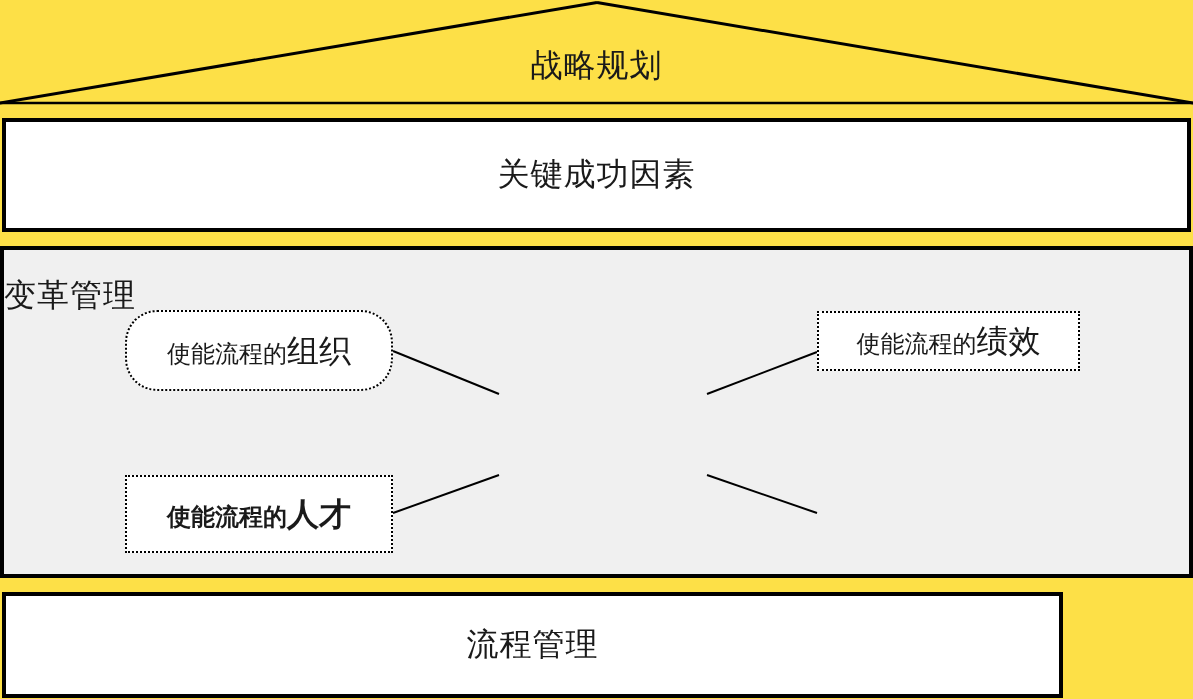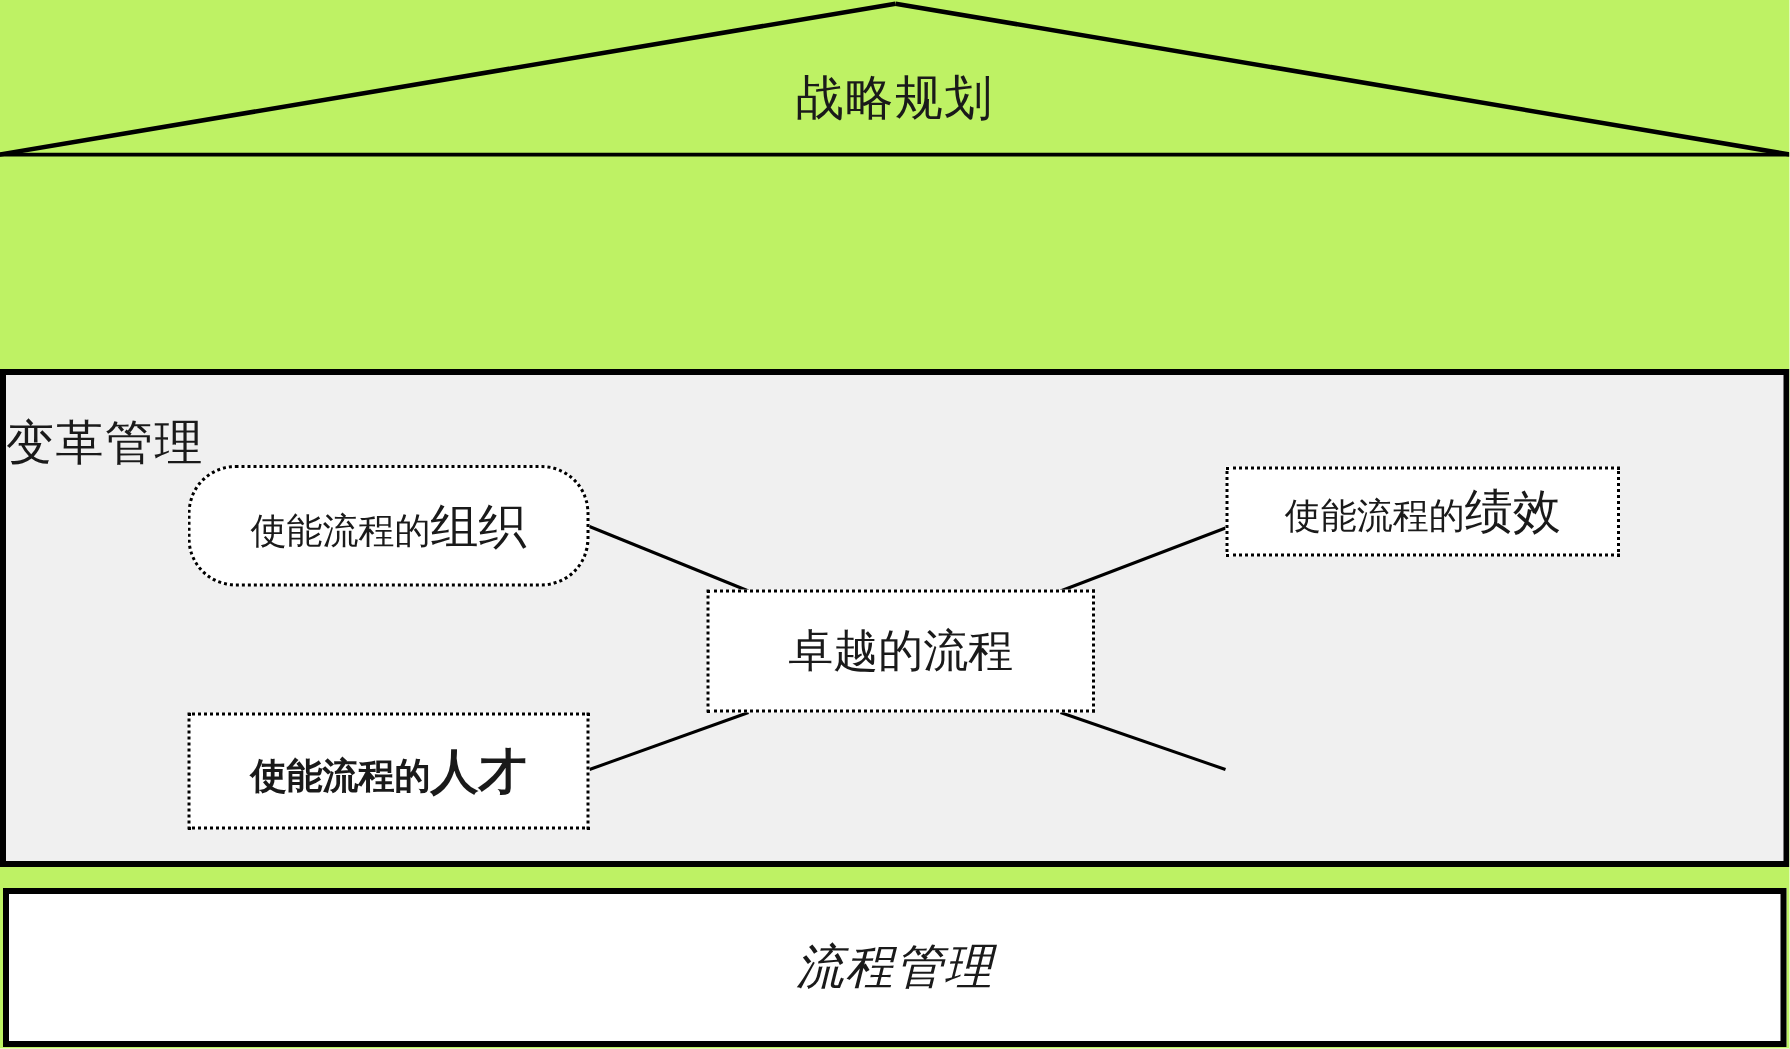--- a/index.html
+++ b/index.html
@@ -1,20 +1,20 @@
 <!DOCTYPE html>
 <html><head>
 <meta charset="utf-8">
 <style>
   html, body { margin: 0; padding: 0; background: #ffffff; }
   .page {
     position: relative;
     width: 1193px;
     height: 699px;
-    background: #bef264;
+    background: #fde047;
     font-family: "Liberation Sans", sans-serif;
     color: #1a1a1a;
     overflow: hidden;
   }
   .abs { position: absolute; }
 
   
   .triangle-svg { left: 0; top: 0; width: 1193px; height: 108px; z-index: 1; }
   .strategy-label {
     left: 0; top: 44px; width: 1193px;
@@ -23,21 +23,21 @@
 
   
   .band {
     box-sizing: border-box;
     border: 4px solid #000000;
     background: #ffffff;
     display: flex; align-items: center; justify-content: center;
     font-size: 32px; letter-spacing: 1px;
   }
   .band-csf     { left: 2px; top: 118px; width: 1189px; height: 114px; }
-  .band-process { left: 2px; top: 592px; width: 1189px; height: 106px; font-style: italic; }
+  .band-process { left: 2px; top: 592px; width: 1061px; height: 106px; }
   .band-change  {
     left: 0; top: 246px; width: 1193px; height: 332px;
     box-sizing: border-box;
     border: 4px solid #000000;
     background: #f0f0f0;
     z-index: 1;
   }
   .change-title {
     position: absolute; left: 0; top: 24px; width: 100%;
     text-align: left; font-size: 32px; letter-spacing: 1px;
@@ -72,43 +72,43 @@
 
 <div class="page">
 
   <svg class="abs triangle-svg" viewBox="0 0 1193 108" xmlns="http://www.w3.org/2000/svg">
     <line x1="0" y1="103" x2="1193" y2="103" stroke="#000000" stroke-width="2.5"></line>
     <line x1="597" y1="2.5" x2="-12" y2="105" stroke="#000000" stroke-width="3"></line>
     <line x1="597" y1="2.5" x2="1205" y2="105" stroke="#000000" stroke-width="3"></line>
   </svg>
   <div class="abs strategy-label">战略规划</div>
 
+  <div class="abs band band-csf">
+    <span>关键成功因素</span>
+  </div>
 
   <div class="abs band-change">
     <div class="change-title">变革管理</div>
   </div>
 
   <svg class="abs connectors" viewBox="0 0 1193 699" xmlns="http://www.w3.org/2000/svg">
     <line x1="393" y1="351" x2="499" y2="394" stroke="#000000" stroke-width="2"></line>
     <line x1="817" y1="352" x2="707" y2="394" stroke="#000000" stroke-width="2"></line>
     <line x1="393" y1="513" x2="499" y2="475" stroke="#000000" stroke-width="2"></line>
     <line x1="817" y1="513" x2="707" y2="475" stroke="#000000" stroke-width="2"></line>
   </svg>
 
   <div class="node node-tl">
     <div class="line"><span class="prefix">使能流程的</span><span class="big">组织</span></div>
   </div>
 
   <div class="node node-tr">
     <div class="line"><span class="prefix">使能流程的</span><span class="big">绩效</span></div>
   </div>
 
-  <div class="node node-c">
-    <span>卓越的流程</span>
-  </div>
 
   <div class="node node-bl">
     <div class="line"><span class="prefix">使能流程的</span><span class="big">人才</span></div>
   </div>
 
 
   <div class="abs band band-process">
     <span>流程管理</span>
   </div>
 

